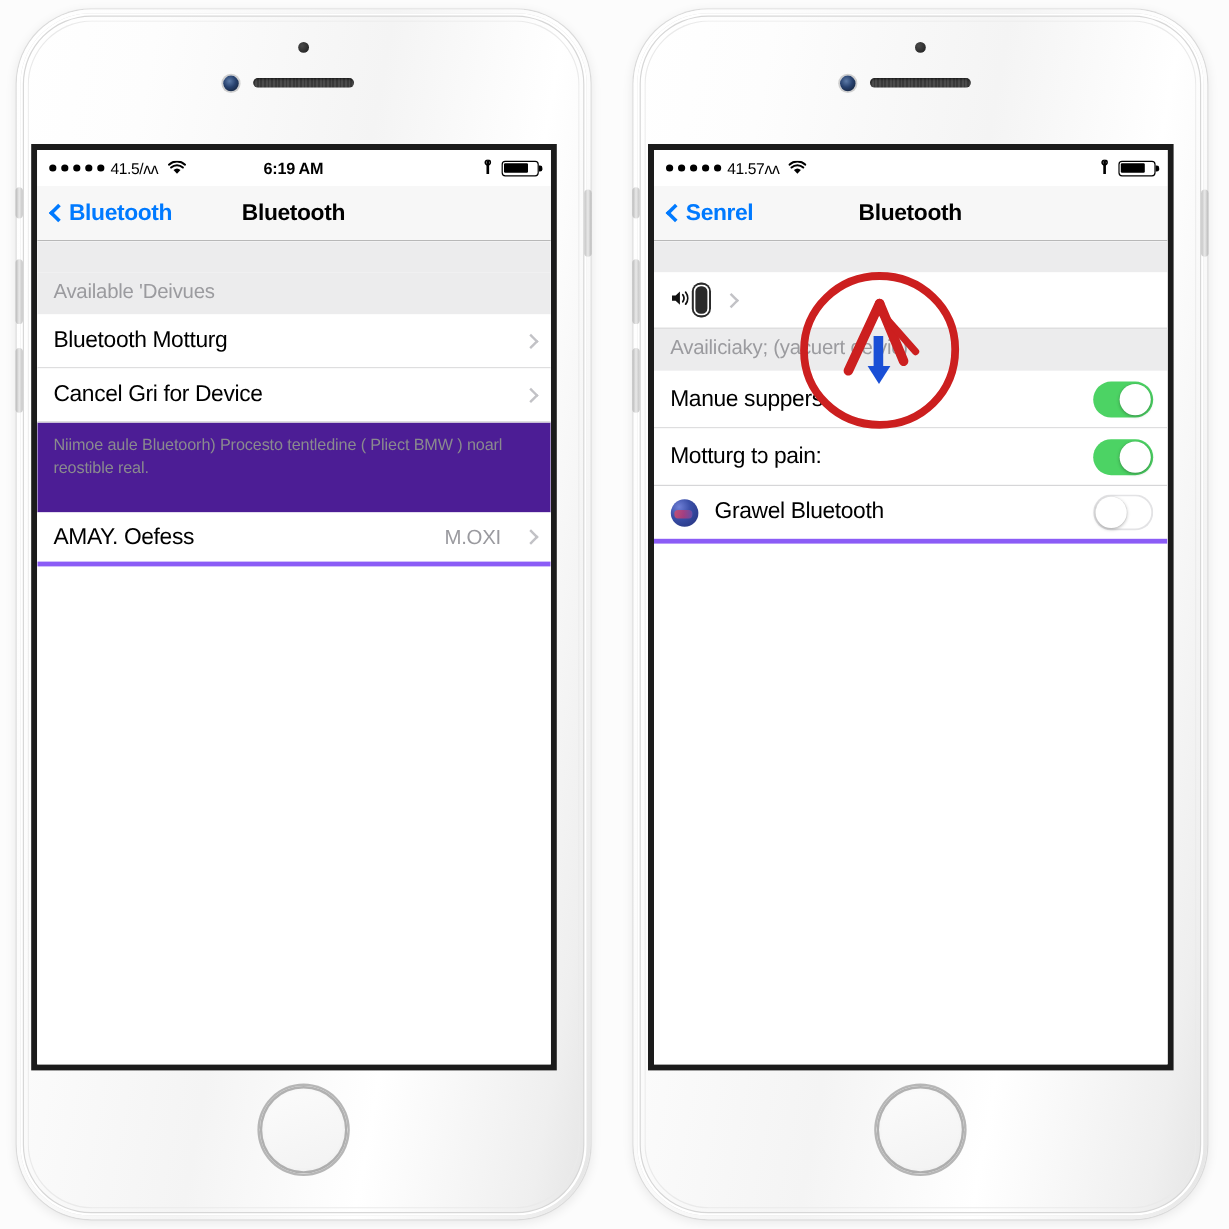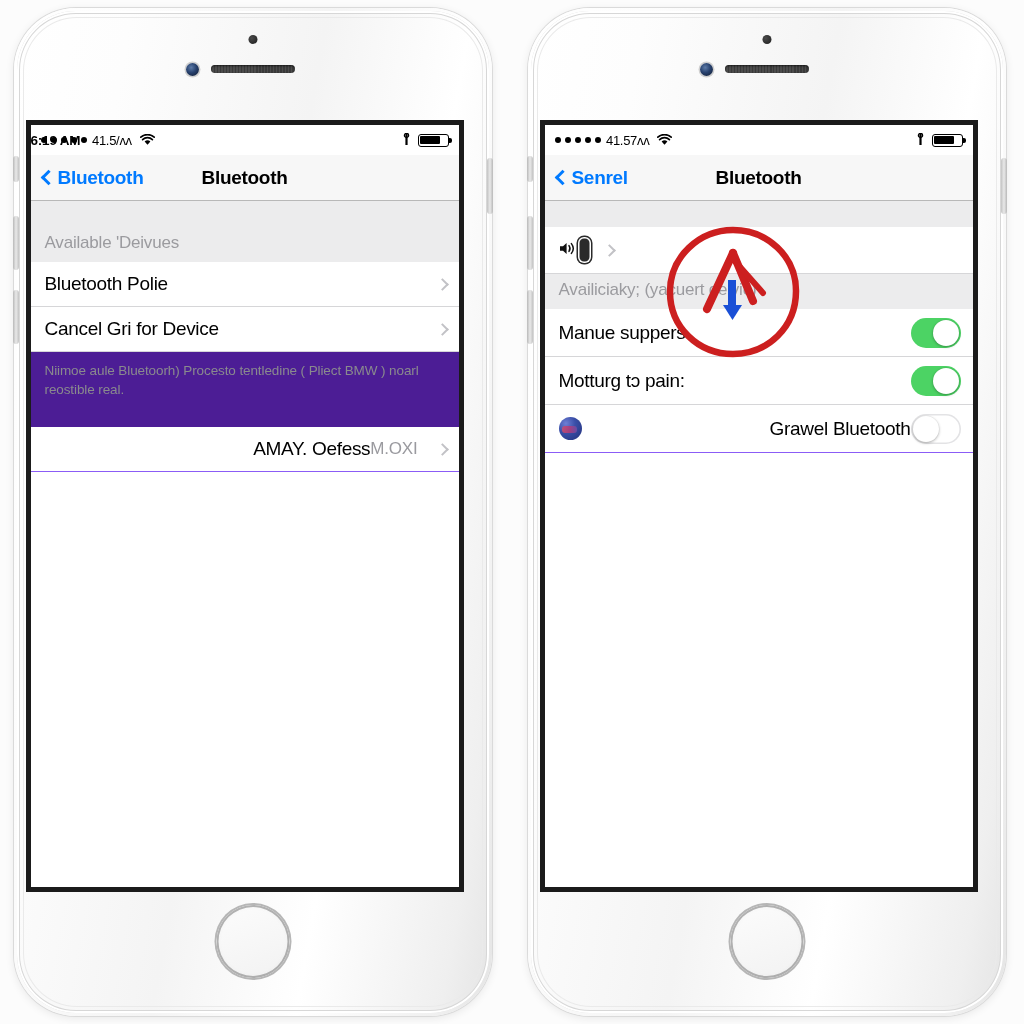--- a/index.html
+++ b/index.html
@@ -76,21 +76,21 @@
   
   .statusbar {
     height:30px; background:#fff; display:flex; align-items:center;
     padding:0 10px; font-size:13.5px; color:#000; position:relative;
   }
   .sb-left { display:flex; align-items:center; gap:5px; }
   .dots { display:flex; gap:3.5px; align-items:center; }
   .dots i { width:6.5px; height:6.5px; border-radius:50%; background:#000; display:block; }
   .carrier { font-size:13px; letter-spacing:-.3px; font-weight:500; }
   .wifi { display:inline-block; width:15px; height:12px; position:relative; margin-left:3px; }
-  .sb-center { position:absolute; left:0; right:0; 
+  .sb-center { position:absolute; left:0; right:0; text-align:center;
                font-size:13.5px; font-weight:600; letter-spacing:-.2px; pointer-events:none; }
   .sb-right { margin-left:auto; display:flex; align-items:center; gap:7px; }
   .alarm-ico { font-size:12px; line-height:1; }
   .battery { width:31px; height:13px; border:1.4px solid #000; border-radius:3px; position:relative; }
   .battery::after{ content:""; position:absolute; right:-4px; top:3.5px; width:2.5px; height:5px;
                    background:#000; border-radius:0 2px 2px 0; }
   .battery i { position:absolute; left:1.5px; top:1.5px; bottom:1.5px; width:70%; background:#000; border-radius:1px; display:block; }
 
   
   .navbar {
@@ -112,21 +112,21 @@
   .sec-header {
     background:#ececed; color:#8a8a8e; font-size:17px; letter-spacing:-.2px;
     padding:6px 14px 9px 14px;
   }
   .sec-header.blur { color:#9b9b9f; }
 
   .cell {
     background:#fff; min-height:45px; display:flex; align-items:center;
     padding:0 12px 0 14px; border-bottom:1px solid #d6d6d8; position:relative;
   }
-  .cell:last-child { border-bottom:1px solid #8b5cf6;text-align:right; }
+  .cell:last-child { border-bottom:4px solid #8b5cf6; }
   .cell-label { font-size:19px; color:#000; letter-spacing:-.3px; flex:1; }
   .cell-value { font-size:17px; color:#9a9a9f; letter-spacing:-.2px; margin-right:20px; }
   .chev-right { width:9px; height:9px; border-top:2.4px solid #c2c2c6; border-right:2.4px solid #c2c2c6;
                 transform:rotate(45deg); display:block; flex:none; }
 
   .footnote {
     background:#4c1d95; color:#8a8a8e; font-size:13.5px; line-height:1.42;
     padding:9px 14px 14px 14px; letter-spacing:-.1px;
   }
   .footnote.tall { padding-bottom:28px; }
@@ -211,21 +211,21 @@
           </div>
           <div class="nav-title">Bluetooth</div>
         </div>
 
         <div class="content">
           <div class="gap h26"></div>
 
           <div class="sec-header blur">Available 'Deivues</div>
 
           <div class="cell">
-            <span class="cell-label">Bluetooth Polie</span>
+            <span class="cell-label">Bluetooth Motturg</span>
             <span class="chev-right"></span>
           </div>
 
           <div class="cell">
             <span class="cell-label">Cancel Gri for Device</span>
             <span class="chev-right"></span>
           </div>
 
           <div class="footnote tall">Niimoe aule Bluetoorh) Procesto tentledine ( Pliect BMW ) noarl reostible real.</div>
 

